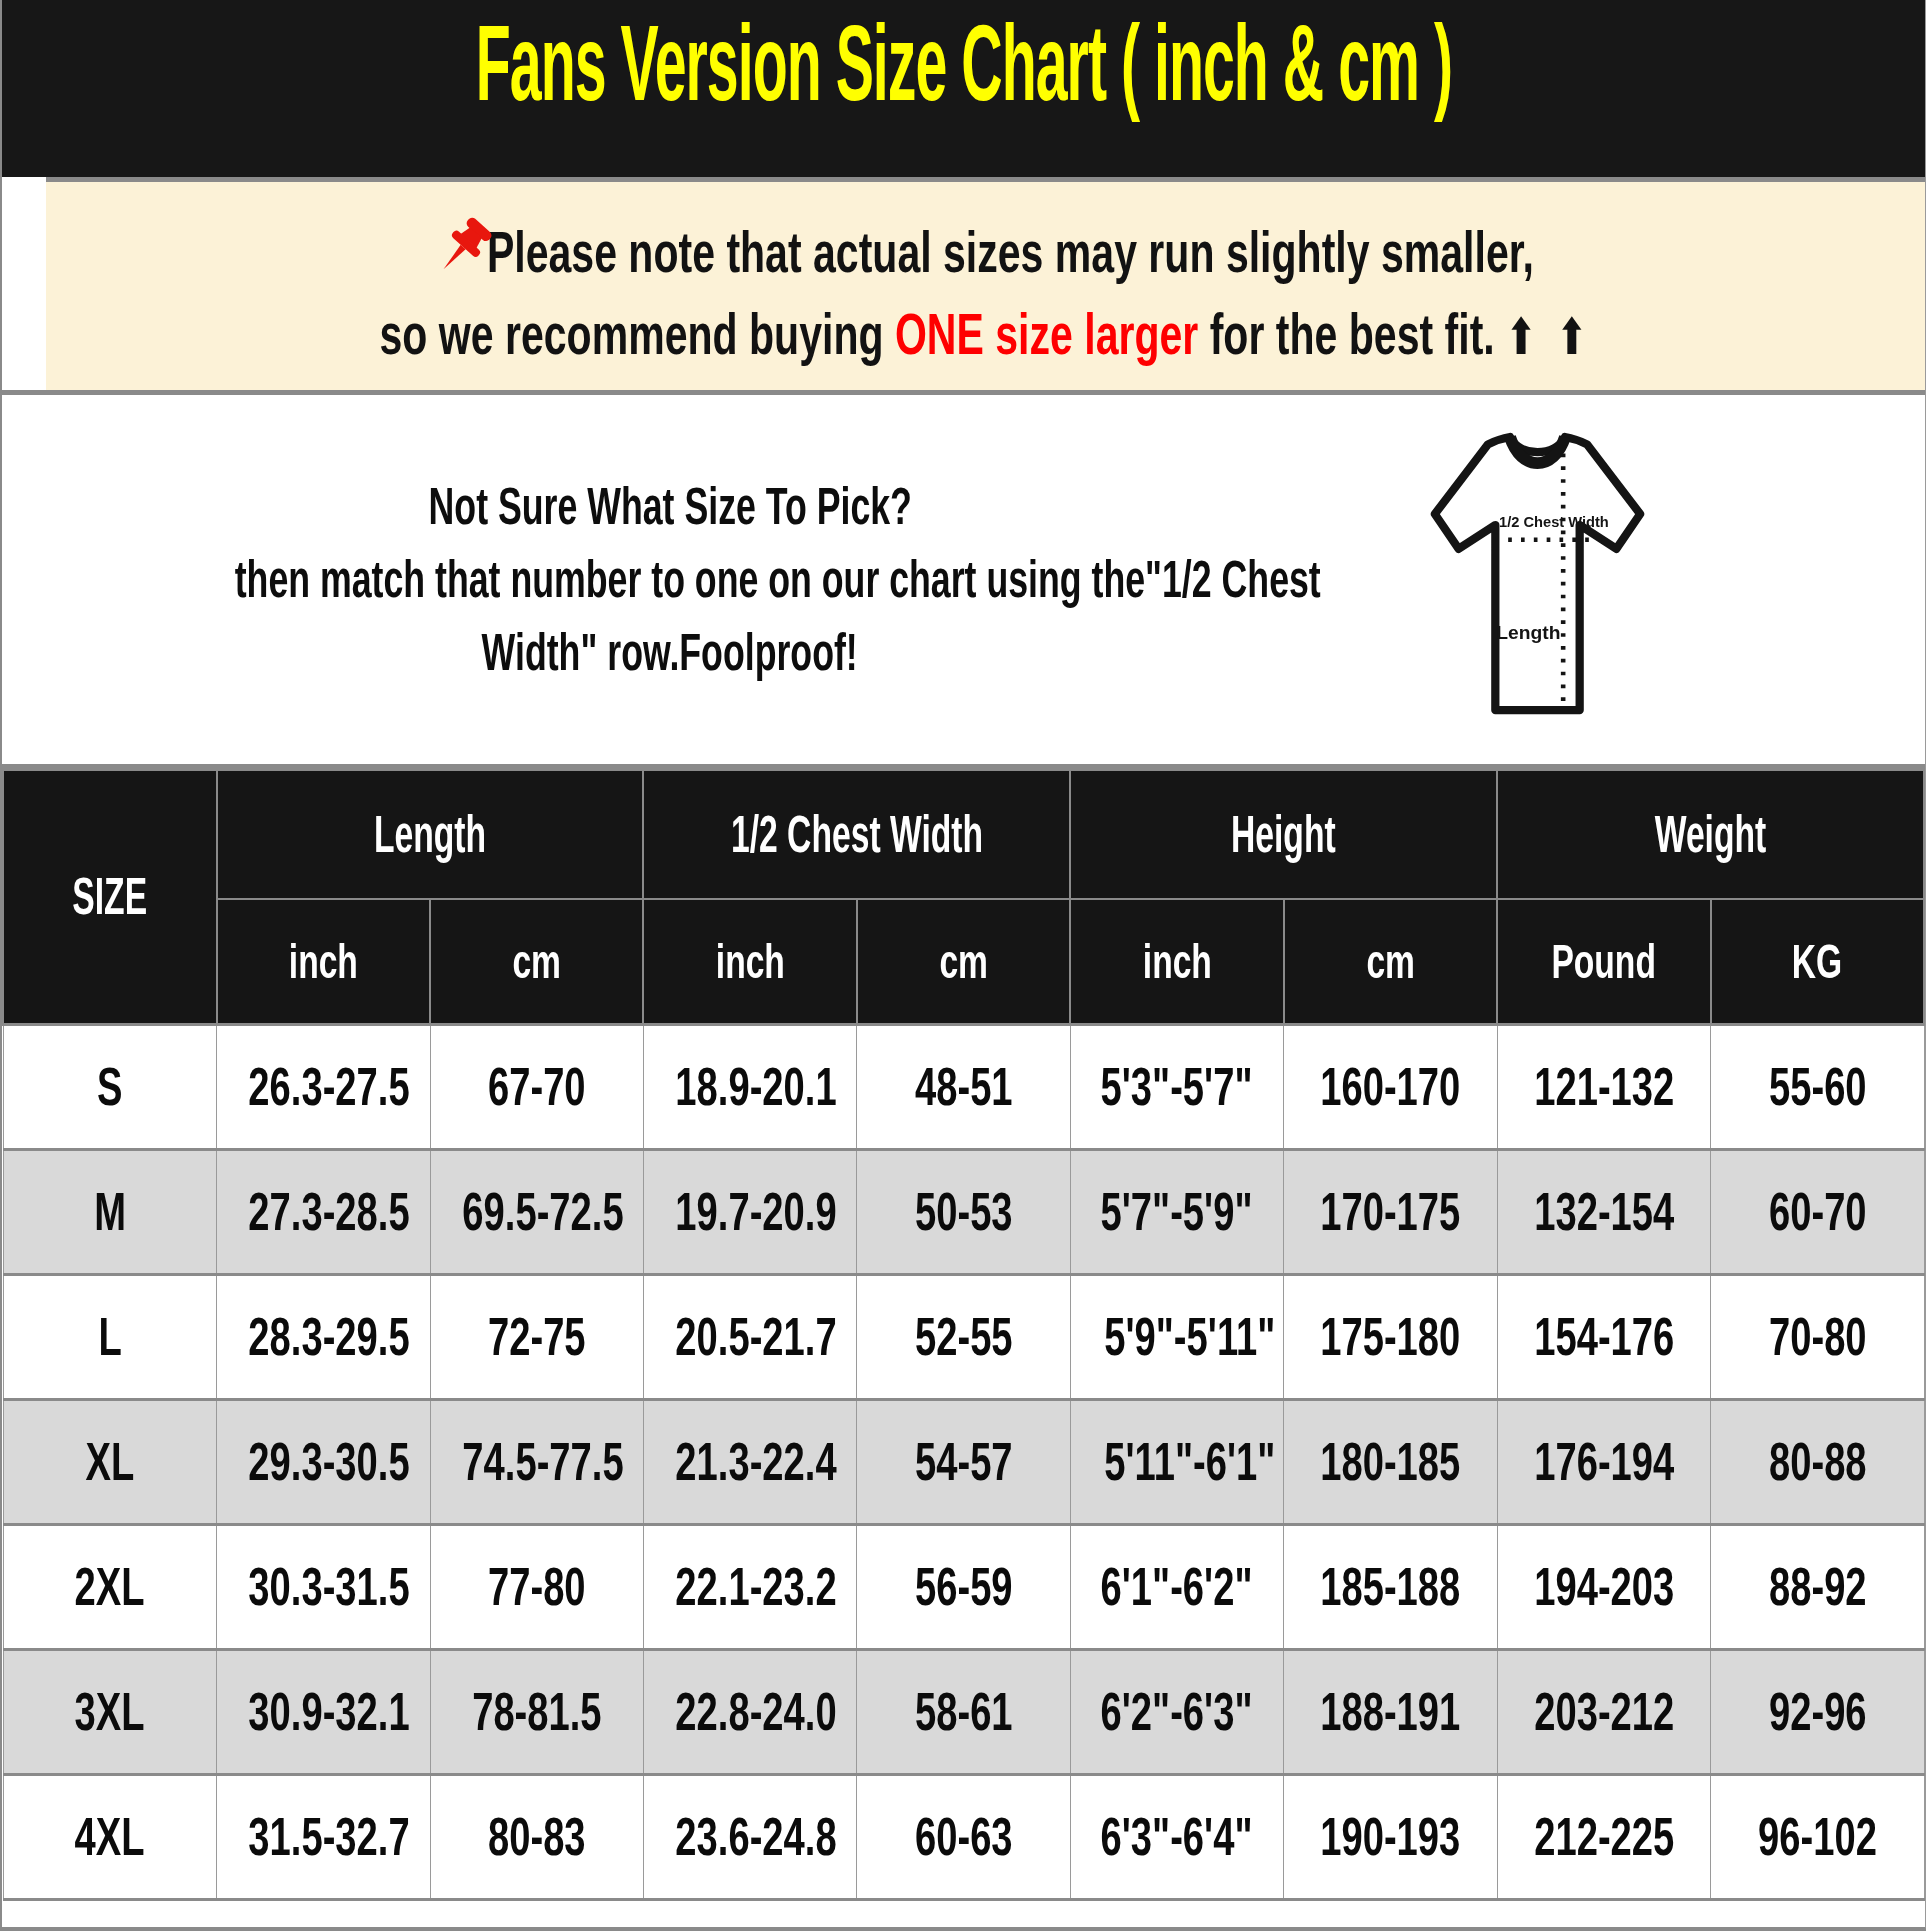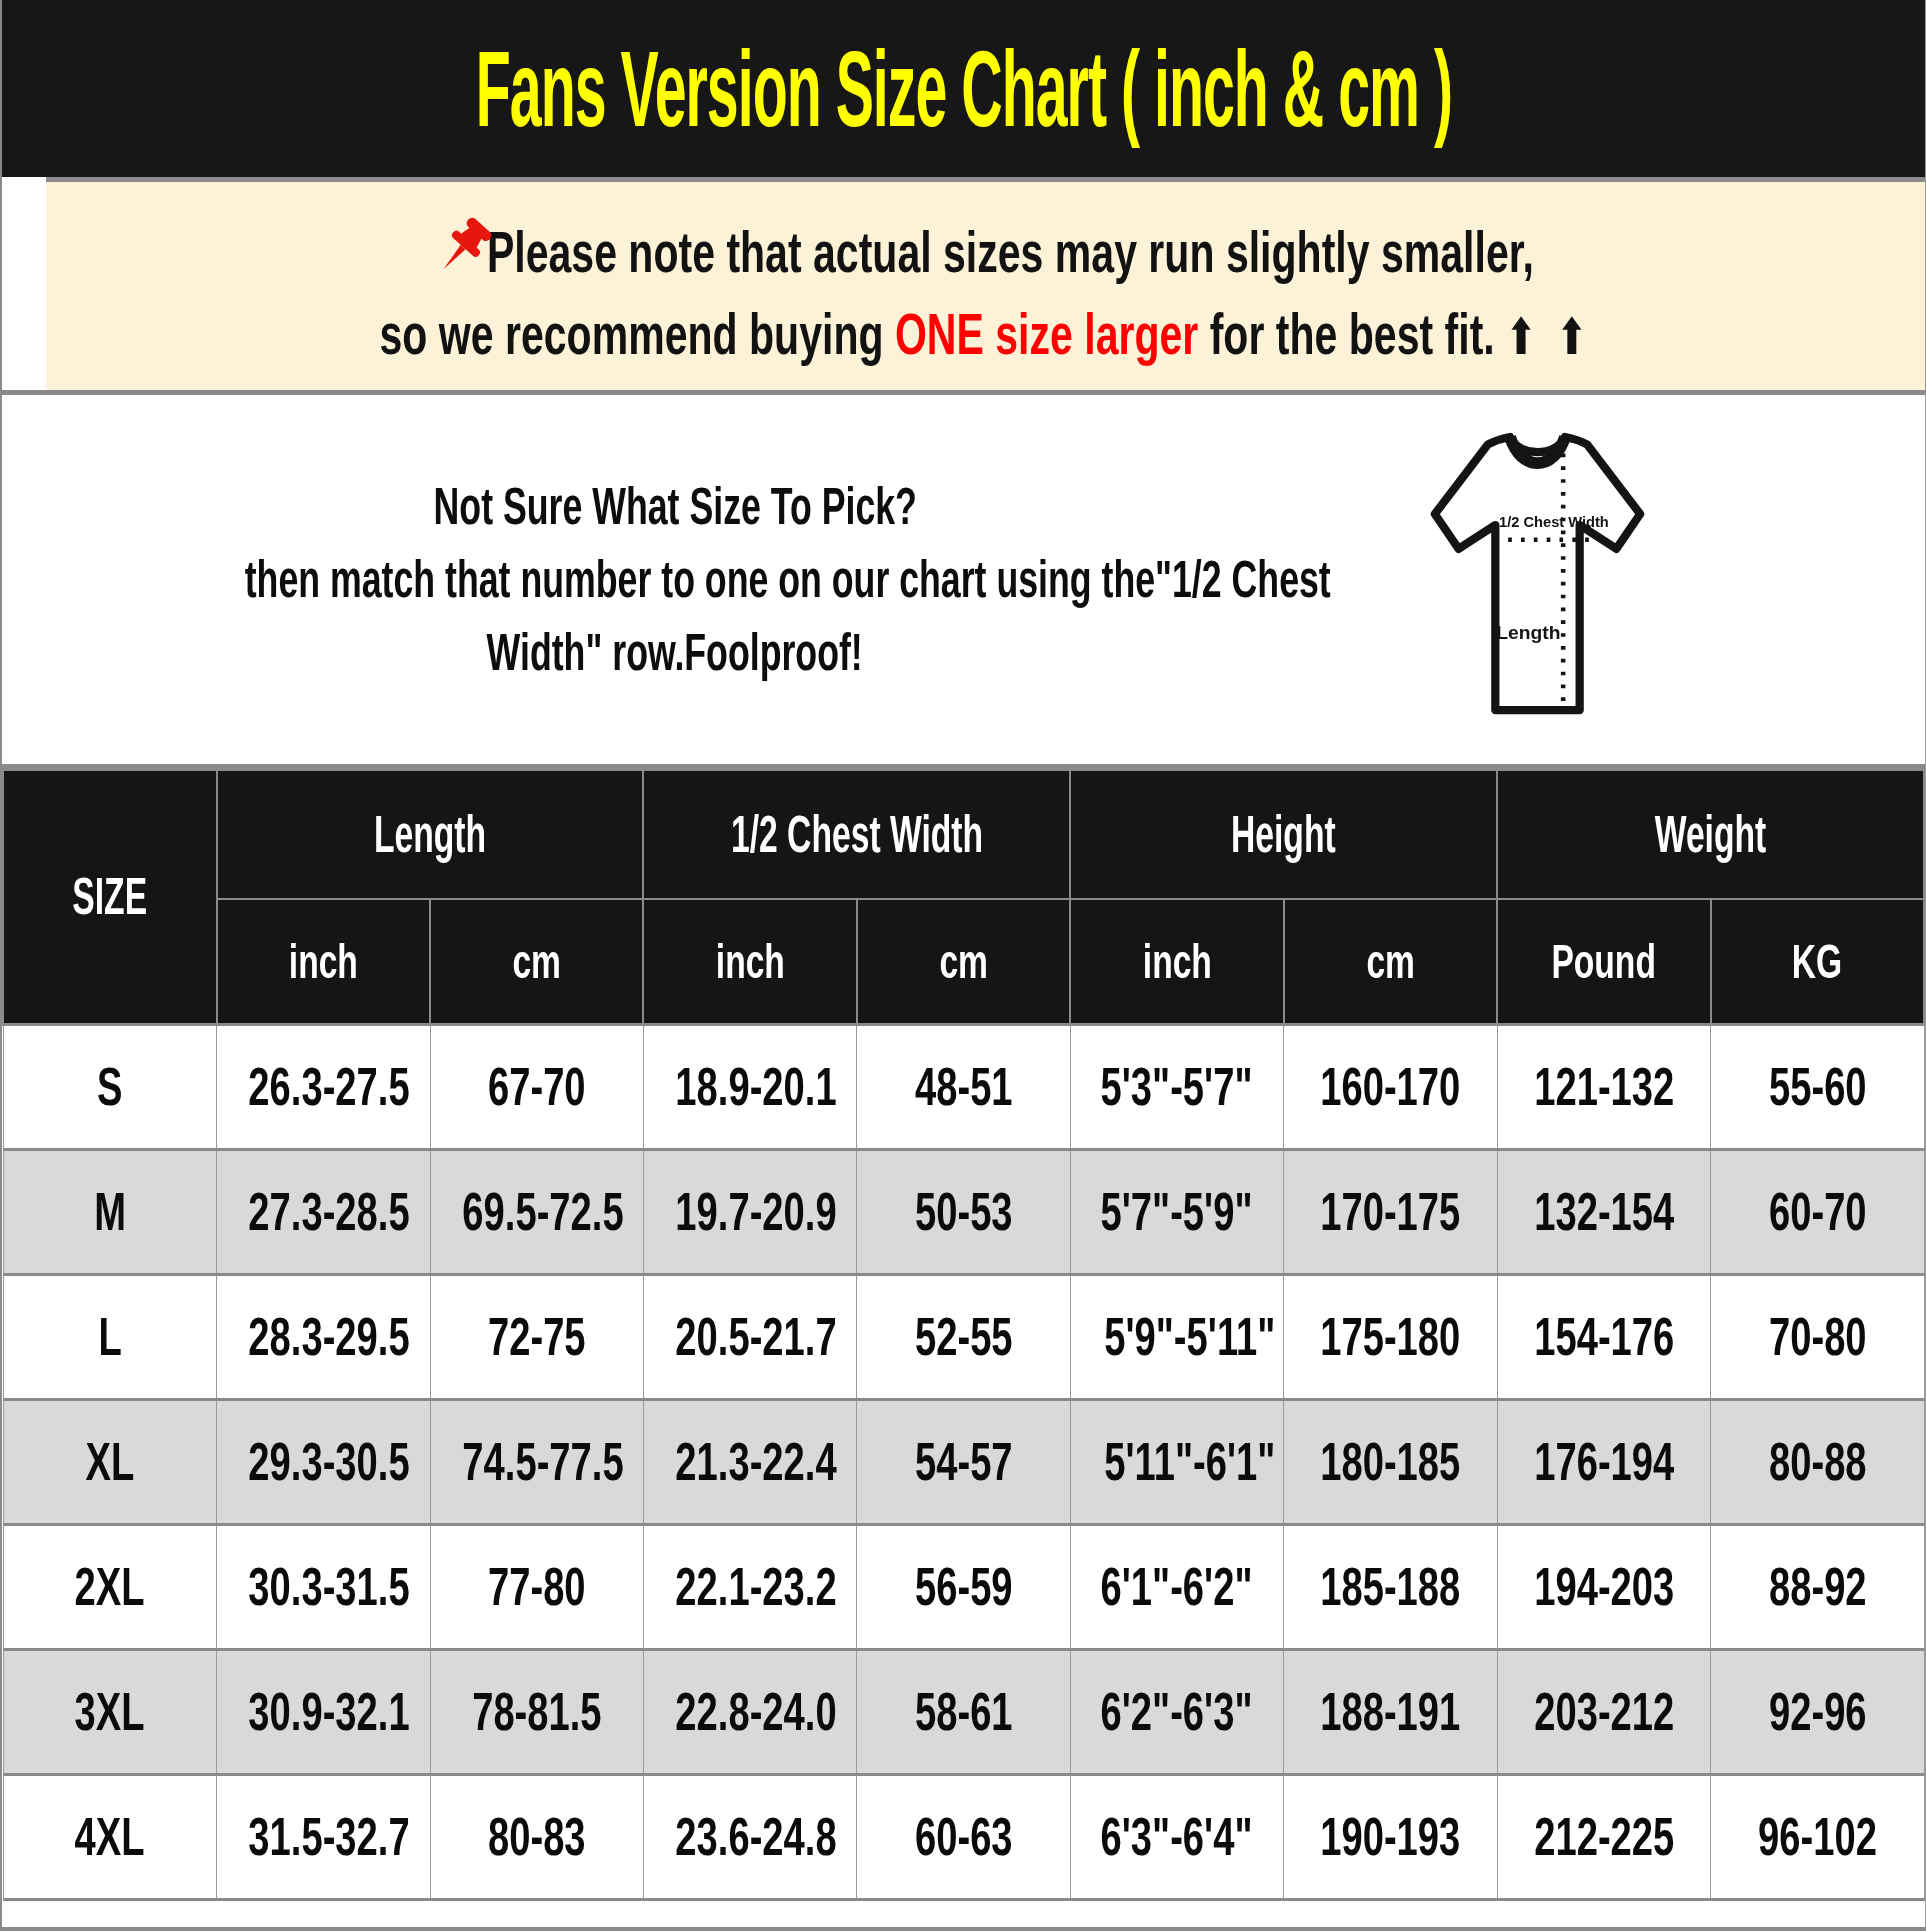--- a/index.html
+++ b/index.html
@@ -15,21 +15,21 @@
     font-family: "Liberation Sans", sans-serif;
     font-weight: bold;
     background: #ffffff;
   }
   .cx { display: inline-block; white-space: nowrap; }
 
   
   .title-bar {
     height: 177px;
     background: var(--header-bg);
-    display: flex; align-items: center; justify-content: center;
+    display: flex; align-items: flex-start; justify-content: center;
   }
   .title-text {
     font-size: 108px;
     color: var(--yellow);
     letter-spacing: -1.8px;
     transform: scaleX(0.53);
   }
 
   
   .notice {
@@ -59,21 +59,21 @@
     background: #ffffff;
     border-top: 5.5px solid var(--rule);
     display: flex;
     align-items: center;
   }
   .guide-text {
     width: 1336px;
     text-align: center;
     color: #0d0d0d;
   }
-  .guide-line { line-height: 73px; font-size: 51px; padding-left: 10px; }
+  .guide-line { line-height: 73px; font-size: 51px; }
   .guide-line .cx { transform: scaleX(0.70); }
   .shirt-box {
     flex: 1;
     display: flex; align-items: center; justify-content: flex-start;
     padding-left: 62px;
   }
 
   
   .table-wrap { border-top: 5.5px solid var(--rule); }
   table.size-table {

